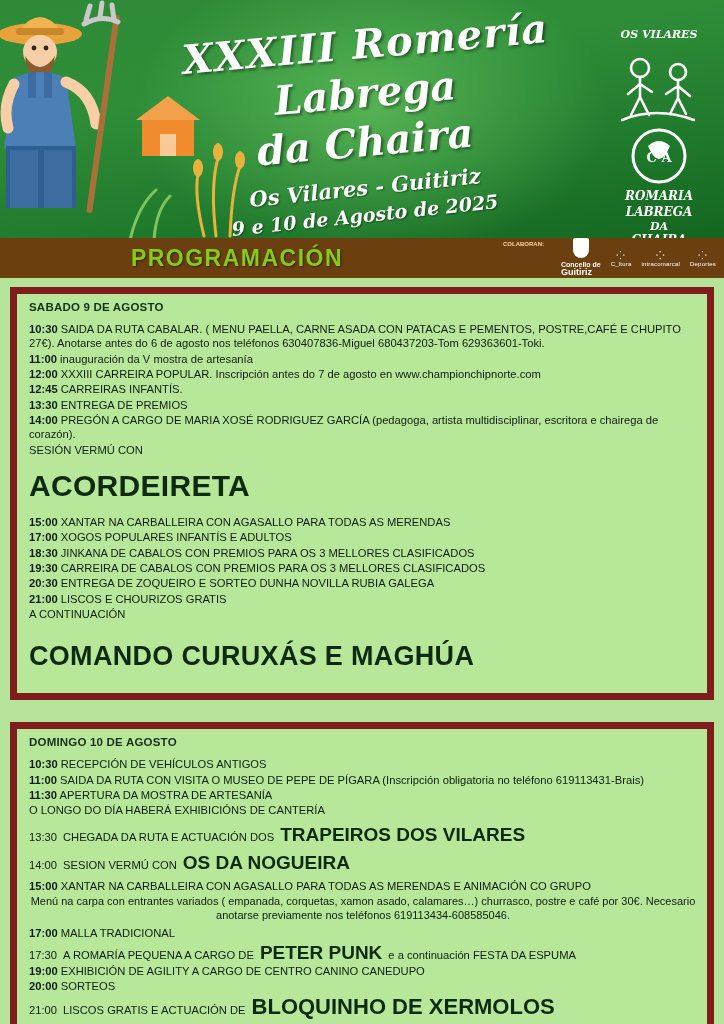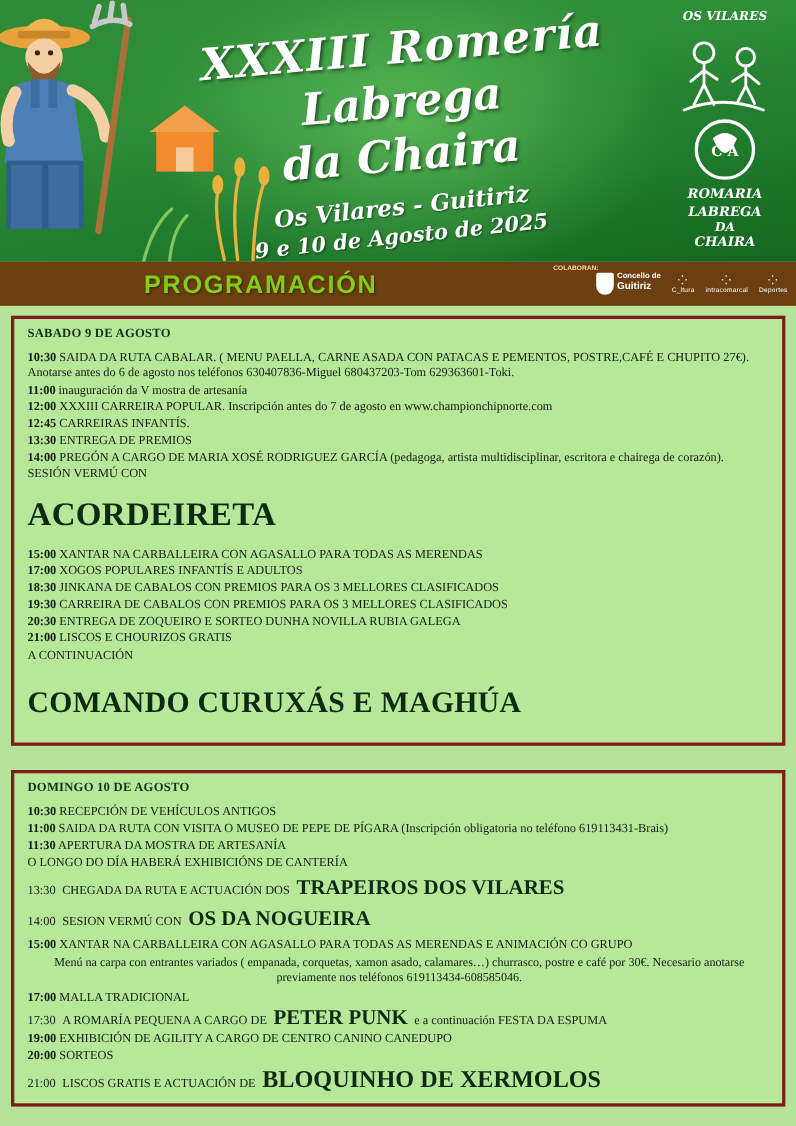--- a/index.html
+++ b/index.html
@@ -84,21 +84,21 @@
     font-style: italic; font-weight: bold;
     font-size: 19px;
     text-align: center;
     text-shadow: 1px 1px 2px rgba(0,0,0,.45);
     transform: rotate(-6deg);
     margin-top: 4px;
   }
 
   
   .logo-round {
-    position: absolute; right: 10px; top: 4px;
+    position: absolute; right: 10px; top: 24px;
     width: 110px; height: 225px; text-decoration: underline;
   }
 
   
   .orgbar {
     position: relative;
     width: 724px; height: 40px;
     background: #6b3f10;
     color: #ffffff;
     display: flex; align-items: center;
@@ -121,42 +121,42 @@
   }
   .org-right {
     width: 250px; display: flex; align-items: center; justify-content: flex-end;
     padding-right: 8px; gap: 10px;
   }
   .collab-label {
     font-size: 6px; color: #ffd9a0; font-weight: bold;
     position: absolute; right: 180px; top: 3px;
   }
   .badge-conc {
-    display: flex; gap: 3px;
+    display: flex; align-items: center; gap: 3px;
     background: transparent;
+    flex-direction: column;
   }
   .shield {
     width: 16px; height: 20px;
     background: #ffffff;
     border-radius: 2px 2px 8px 8px;
   }
   .conc-txt { font-size: 7px; line-height: 1.1; font-weight: bold; color:#fff; }
   .conc-txt b { display:block; font-size: 9px; }
   .mini-logo { text-align: center; color: #ffffff; }
   .mini-dots { font-size: 11px; letter-spacing: 1px; line-height: 1; }
   .mini-cap { font-size: 6px; letter-spacing: .2px; }
 
   
   .content { padding: 0 0 0 0; }
   .panel {
     margin: 9px 10px 0 10px;
     background: #b7e89a;
-    border: 3px solid #7f1d1d;
+    border: 7px solid #7f1d1d;
     padding: 7px 10px 9px 12px;
-    font-family: Liberation Serif, serif;
   }
   .panel.dom { margin-top: 22px; }
 
   .daytitle {
     font-size: 11.5px; font-weight: bold; color: #17301a;
     letter-spacing: .2px; margin-bottom: 9px;
   }
   .line {
     font-size: 11.2px; color: #101c10; line-height: 1.28;
     margin: 0 0 1px 0;

